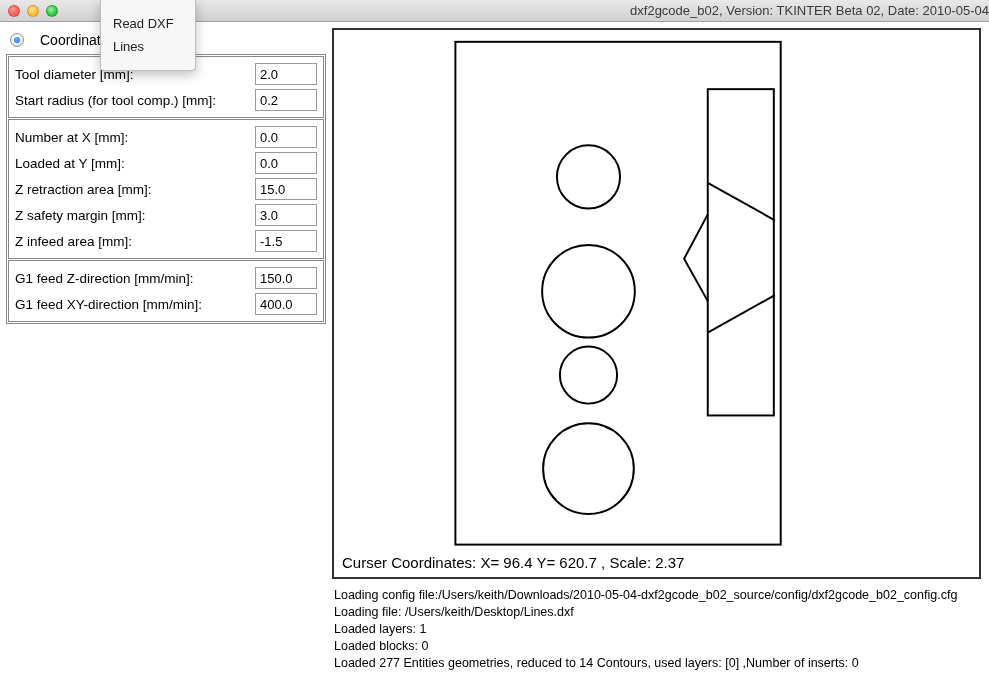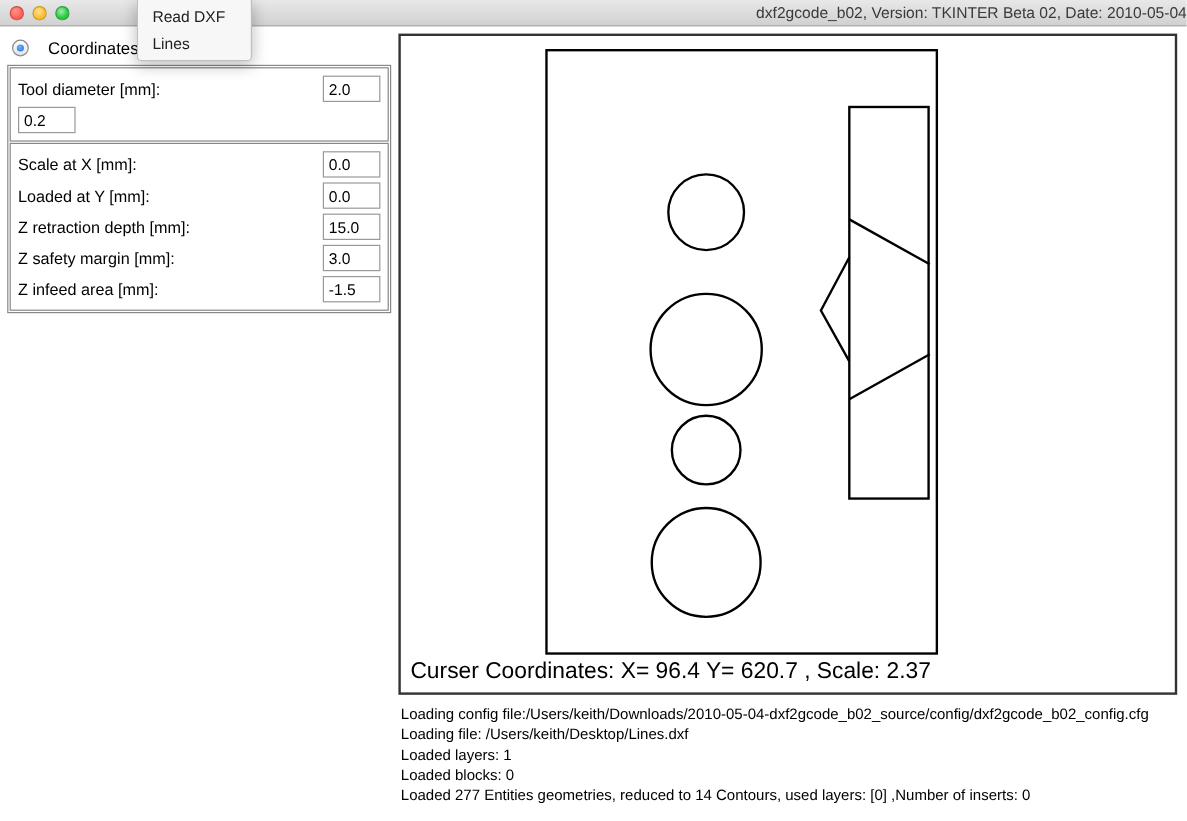--- a/index.html
+++ b/index.html
@@ -38,29 +38,29 @@
     left: 0; right: 0;
     text-align: right;
     font-size: 13px;
     color: #3a3a3a;
     pointer-events: none;
     margin-left: 46px;
   }
   .dropdown-menu {
     position: absolute;
     top: 0px;
-    left: 114px;
+    left: 100px;
     width: 96px;
     background: #f7f7f7;
     border: 1px solid #bfbfbf;
     border-top: none;
     border-radius: 0 0 4px 4px;
     box-shadow: 0 4px 12px rgba(0,0,0,0.25);
     z-index: 100;
-    padding: 2px 0;
+    padding: 12px 0;
   }
   .menu-item {
     padding: 4px 12px;
     font-size: 13px;
     color: #222;
     cursor: default;
   }
 
   .content {
     position: absolute;
@@ -109,21 +109,21 @@
   }
   .param-row {
     display: flex;
     align-items: center;
     justify-content: space-between;
     padding: 2px 2px;
     gap: 21px;
   }
   .param-label { font-size: 13.5px; color: #000; white-space: nowrap; }
   .param-input {
-    width: 48px;
+    width: 62px;
     height: 22px;
     border: 1px solid #999;
     background: #fff;
     font-size: 13px;
     padding: 2px 4px;
   }
 
   .right-pane {
     flex: 1;
     position: relative;
@@ -138,21 +138,21 @@
     height: 558px;
   }
   .drawing {
     position: absolute;
     left: 0; top:0; width:100%; height:100%;
   }
   .coord-readout {
     position: absolute;
     left: 8px;
     bottom: 6px;
-    font-size: 19px;
+    font-size: 15px;
     color: #000;
     font-family: "Lucida Grande", Arial, sans-serif;
   }
   .log-area {
     margin-top: 8px;
     height: 92px;
     border: none;
     overflow-y: scroll;
     background: #fff;
     font-family: Liberation Sans, sans-serif;
@@ -195,47 +195,58 @@
     </div>
 
     <div class="param-outer">
 
       <div class="param-group">
         <div class="param-row">
           <span class="param-label">Tool diameter [mm]:</span>
           <input class="param-input" value="2.0" style="">
         </div>
         <div class="param-row">
+          <span class="param-label">Start radius (for tool comp.) [mm]:</span>
           <input class="param-input" value="0.2" style="">
         </div>
       </div>
 
       <div class="param-group">
         <div class="param-row">
-            <span class="param-label">Scale at X [mm]:</span>
+            <span class="param-label">Number at X [mm]:</span>
             <input class="param-input" value="0.0" style="">
           </div>
         <div class="param-row">
             <span class="param-label">Loaded at Y [mm]:</span>
             <input class="param-input" value="0.0" style="">
           </div>
         <div class="param-row">
-            <span class="param-label">Z retraction depth [mm]:</span>
+            <span class="param-label">Z retraction area [mm]:</span>
             <input class="param-input" value="15.0" style="">
           </div>
         <div class="param-row">
             <span class="param-label">Z safety margin [mm]:</span>
             <input class="param-input" value="3.0" style="">
           </div>
         <div class="param-row">
             <span class="param-label">Z infeed area [mm]:</span>
             <input class="param-input" value="-1.5" style="">
           </div>
       </div>
 
+      <div class="param-group">
+        <div class="param-row">
+            <span class="param-label">G1 feed Z-direction [mm/min]:</span>
+            <input class="param-input" value="150.0" style="">
+          </div>
+        <div class="param-row">
+            <span class="param-label">G1 feed XY-direction [mm/min]:</span>
+            <input class="param-input" value="400.0" style="">
+          </div>
+      </div>
     </div>
   </div>
 
   <div class="right-pane">
     <div class="canvas-frame">
       <svg class="drawing" viewBox="0 0 640 555">
 
         <rect x="116" y="12" width="330" height="510" fill="none" stroke="#000" stroke-width="2"></rect>
 
         <rect x="372" y="60" width="67" height="331" fill="none" stroke="#000" stroke-width="2"></rect>

